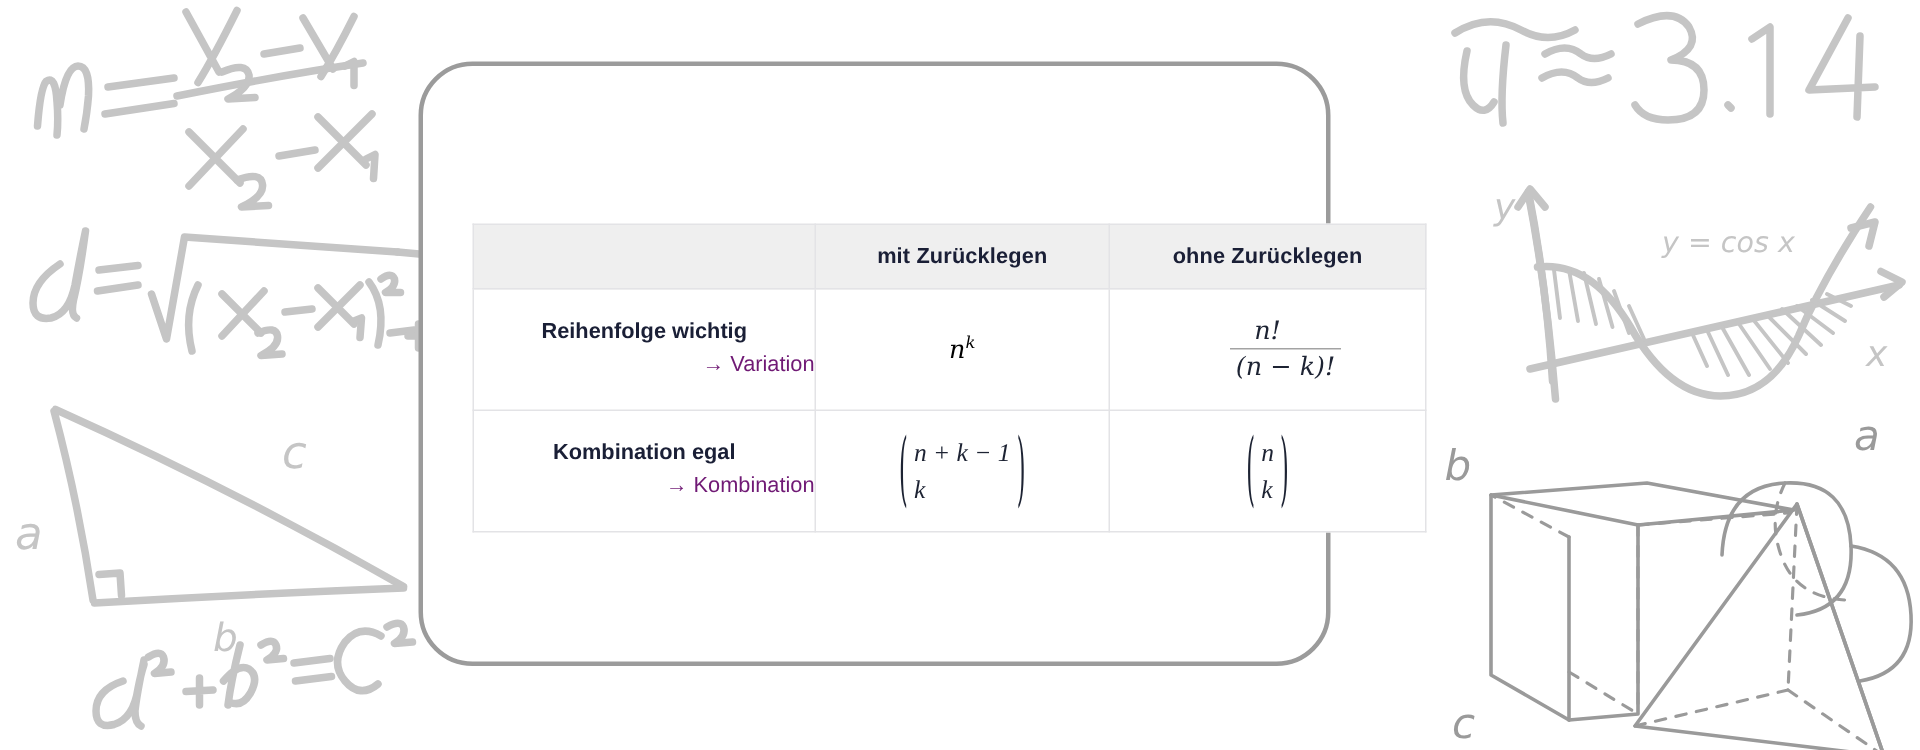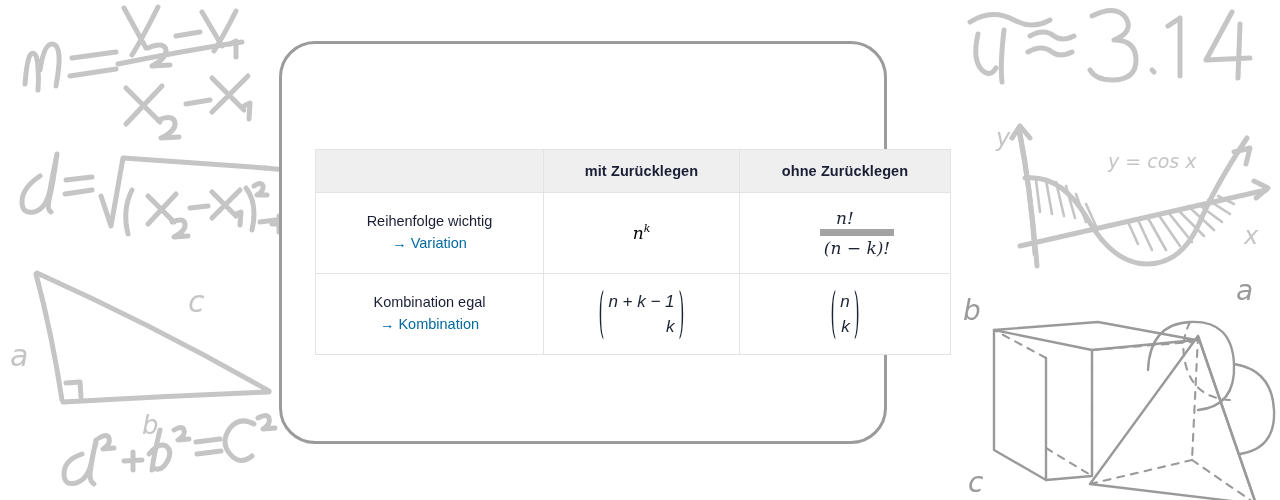--- a/index.html
+++ b/index.html
@@ -39,58 +39,58 @@
     font-size:14.5px;
     font-weight:bold;
     letter-spacing:.1px;
   }
   table.mtable thead th.corner{background:#efefef;}
   col.c1{width:228px;}
   col.c2{width:196px;}
   col.c3{width:211px;}
   td.rowlab{height:80px;padding:6px 10px;}
   .rl-main{
-    color:#1a1f36;font-size:14.5px;font-weight:normal;line-height:1.45;
+    color:#1a1f36;font-size:14.5px;font-weight:bold;line-height:1.45;
   }
   .rl-sub{
-    color:#0369a1;font-size:14.5px;font-weight:normal;line-height:1.6;
+    color:#701a75;font-size:14.5px;font-weight:normal;line-height:1.6;text-align:right;
   }
   td.formula{height:80px;color:#1d2333;}
   .math{
     font-family:"DejaVu Serif", serif;
     font-style:italic;
     font-size:17px;
     color:#000000;
     display:inline-block;
     line-height:1;
   }
   .math .up{
     font-size:11px;vertical-align:super;font-style:italic;
   }
   .frac{
     display:inline-block;text-align:center;vertical-align:middle;
     font-family:"DejaVu Serif", serif;font-style:italic;font-size:17px;color:#1d2333;
   }
   .frac .num{display:block;padding:0 4px 1px 4px;}
-  .frac .den{display:block;border-top:7px solid #a3a3a3;padding:2px 4px 0 4px;margin-left:24px;}
+  .frac .den{display:block;border-top:1px solid #a3a3a3;padding:2px 4px 0 4px;margin-left:24px;}
   .binom{
     display:inline-flex;align-items:center;justify-content:center;
     color:#1d2333;
   }
   .binom .par{
     font-family:"DejaVu Serif", serif;
     font-size:15px;
     line-height:1;
     display:inline-block;
     transform:scaleY(3.6);
     color:#1d2333;
   }
   .binom .stack{
-    display:inline-block;text-align:right;
-    font-family:Liberation Sans, sans-serif;font-style:italic;font-size:17px;
+    display:inline-block;text-align:left;
+    font-family:Liberation Serif, serif;font-style:italic;font-size:17px;
     line-height:1.5;padding:0 4px;
   }
   .binom .stack span{display:block;}
   .hw{fill:none;stroke:#c5c5c5;stroke-width:5;stroke-linecap:round;stroke-linejoin:round;}
   .hw-txt{fill:#c5c5c5;font-family:"DejaVu Sans", sans-serif;}
   .solid{fill:none;stroke:#9a9a9a;stroke-width:2.4;stroke-linecap:round;stroke-linejoin:round;}
   .solid-d{fill:none;stroke:#9a9a9a;stroke-width:2.1;stroke-linecap:round;stroke-dasharray:7 7;}
   .hatch{fill:none;stroke:#c5c5c5;stroke-width:2.6;stroke-linecap:round;}
   .sol-txt{fill:#9a9a9a;font-family:"DejaVu Sans", sans-serif;}
 </style>

